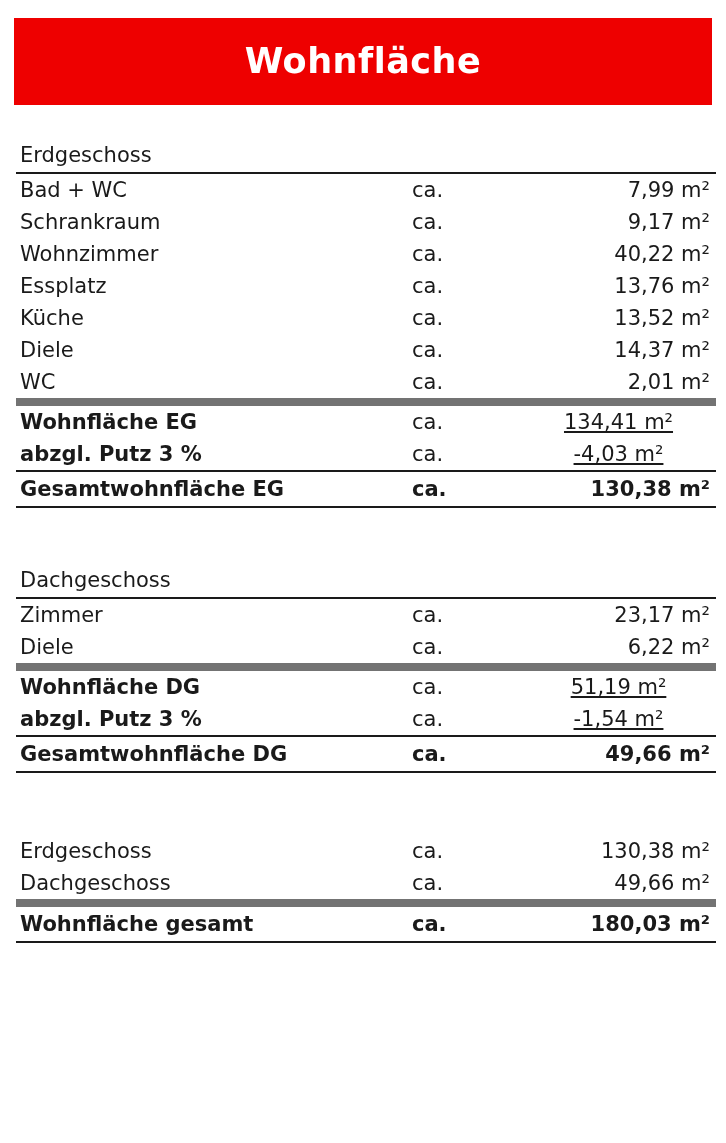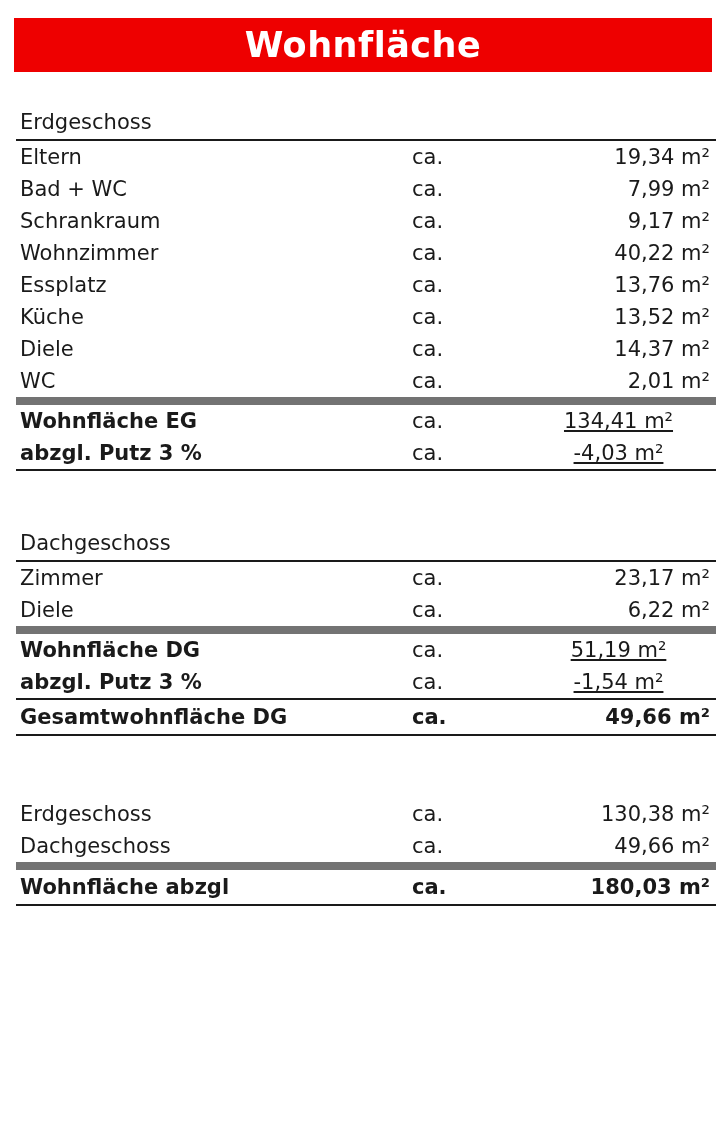--- a/index.html
+++ b/index.html
@@ -17,21 +17,21 @@
   }
   .page {
     width: 726px;
     height: 1143px;
     box-sizing: border-box;
     padding: 0;
   }
   .title-banner {
     margin: 18px 14px 0 14px;
     background: #ee0000;
-    height: 54px;
+    height: 87px;
     display: flex;
     align-items: center;
     justify-content: center;
   }
   .title-banner .title-text {
     color: #ffffff;
     font-size: 35px;
     font-weight: bold;
     letter-spacing: 0.5px;
     line-height: 1;
@@ -108,25 +108,20 @@
       <colgroup>
         <col class="col-label">
           <col class="col-ca">
           <col class="col-value">
       </colgroup>
       <tbody>
         <tr class="section-head">
           <td colspan="3">Erdgeschoss</td>
         </tr>
         <tr class="item">
-          <td class="label">Eltern</td>
-          <td class="ca">ca.</td>
-          <td class="value">19,34 m²</td>
-        </tr>
-        <tr class="item">
           <td class="label">Bad + WC</td>
           <td class="ca">ca.</td>
           <td class="value">7,99 m²</td>
         </tr>
         <tr class="item">
           <td class="label">Schrankraum</td>
           <td class="ca">ca.</td>
           <td class="value">9,17 m²</td>
         </tr>
         <tr class="item">
@@ -156,20 +151,25 @@
         </tr>
         <tr class="subtotal">
           <td class="label">Wohnfläche EG</td>
           <td class="ca">ca.</td>
           <td class="value">134,41 m²</td>
         </tr>
         <tr class="subtotal ruled">
           <td class="label">abzgl. Putz 3 %</td>
           <td class="ca">ca.</td>
           <td class="value">-4,03 m²</td>
+        </tr>
+        <tr class="total">
+          <td class="label">Gesamtwohnfläche EG</td>
+          <td class="ca">ca.</td>
+          <td class="value">130,38 m²</td>
         </tr>
       </tbody>
     </table>
 
     <div class="block-gap"></div>
 
     <table class="area-table">
       <colgroup>
         <col class="col-label">
           <col class="col-ca">
@@ -220,21 +220,21 @@
           <td class="label">Erdgeschoss</td>
           <td class="ca">ca.</td>
           <td class="value">130,38 m²</td>
         </tr>
         <tr class="item last-item">
           <td class="label">Dachgeschoss</td>
           <td class="ca">ca.</td>
           <td class="value">49,66 m²</td>
         </tr>
         <tr class="total">
-          <td class="label">Wohnfläche abzgl</td>
+          <td class="label">Wohnfläche gesamt</td>
           <td class="ca">ca.</td>
           <td class="value">180,03 m²</td>
         </tr>
       </tbody>
     </table>
 
   </div>
 </div>
 
 </body></html>

